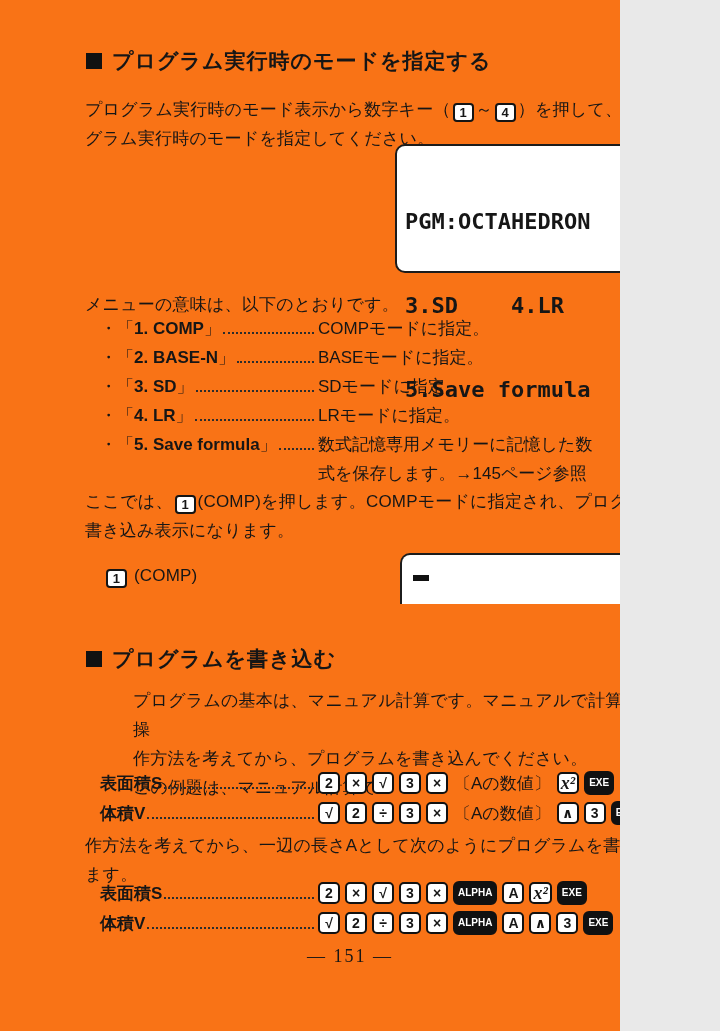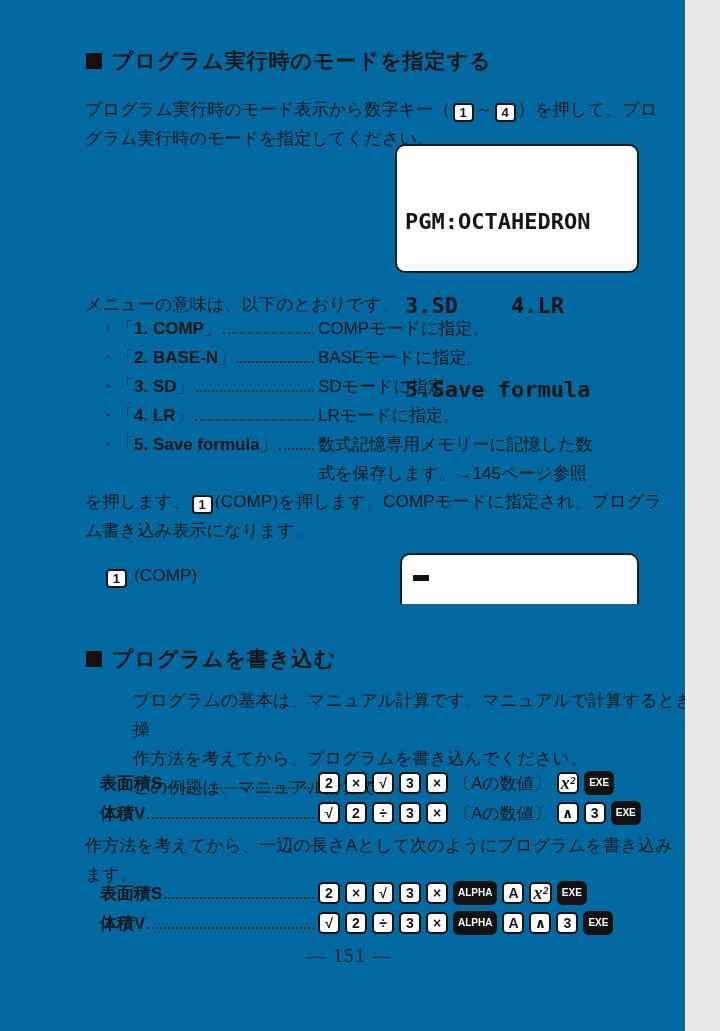--- a/index.html
+++ b/index.html
@@ -1,16 +1,16 @@
 <!DOCTYPE html>
 <html><head>
 <meta charset="utf-8">
 <style>
   html,body{margin:0;padding:0;background:#e9e9e9;}
-  .page{position:relative;width:685px;height:1031px;background:#0369a1;overflow:hidden;
+  .page{position:relative;width:620px;height:1031px;background:#f97316;overflow:hidden;
         font-family:"Liberation Sans","DejaVu Sans",sans-serif;color:#161616;}
   .abs{position:absolute;}
   
   .h1{display:flex;align-items:center;gap:10px;font-weight:bold;font-size:21px;letter-spacing:1px;}
   .sq{width:16px;height:16px;background:#111;flex:none;}
   
   .para{font-size:17px;line-height:29px;letter-spacing:.2px;}
   .pre{white-space:pre-line;}
   
   .kcap-sm{display:inline-block;border:2px solid #141414;border-radius:4px;font-weight:bold;
@@ -117,21 +117,21 @@
       <span class="mlabel">5. Save formula</span>
       <span class="mclose">」</span>
       <span class="leader"></span>
     </span>
     <span class="mdesc">数式記憶専用メモリーに記憶した数
 式を保存します。→145ページ参照</span>
   </div>
 </div>
 
   <div class="abs para" style="left:85px;top:487px;width:582px;">
-    <span>を押します、</span><span class="kcap-sm">1</span><span>(COMP)を押します。COMPモードに指定され、プログラム書き込み表示になります。</span>
+    <span>ここでは、</span><span class="kcap-sm">1</span><span>(COMP)を押します。COMPモードに指定され、プログラム書き込み表示になります。</span>
   </div>
 
   <div class="abs para" style="left:104px;top:561px;">
     <span class="kcap-sm">1</span>
     <span>(COMP)</span>
   </div>
 
   <div class="abs lcd-open" style="left:400px;top:553px;width:239px;height:51px;">
     <span class="cursor">-</span>
   </div>

